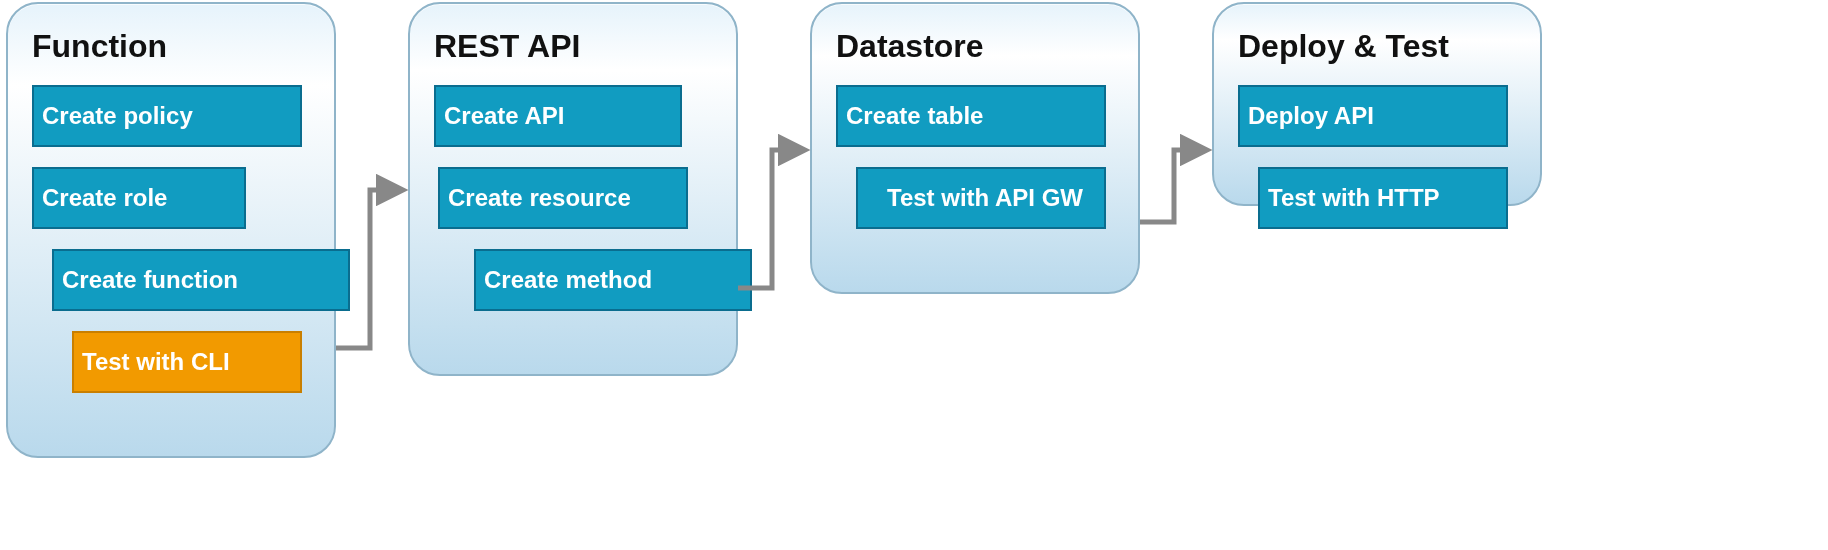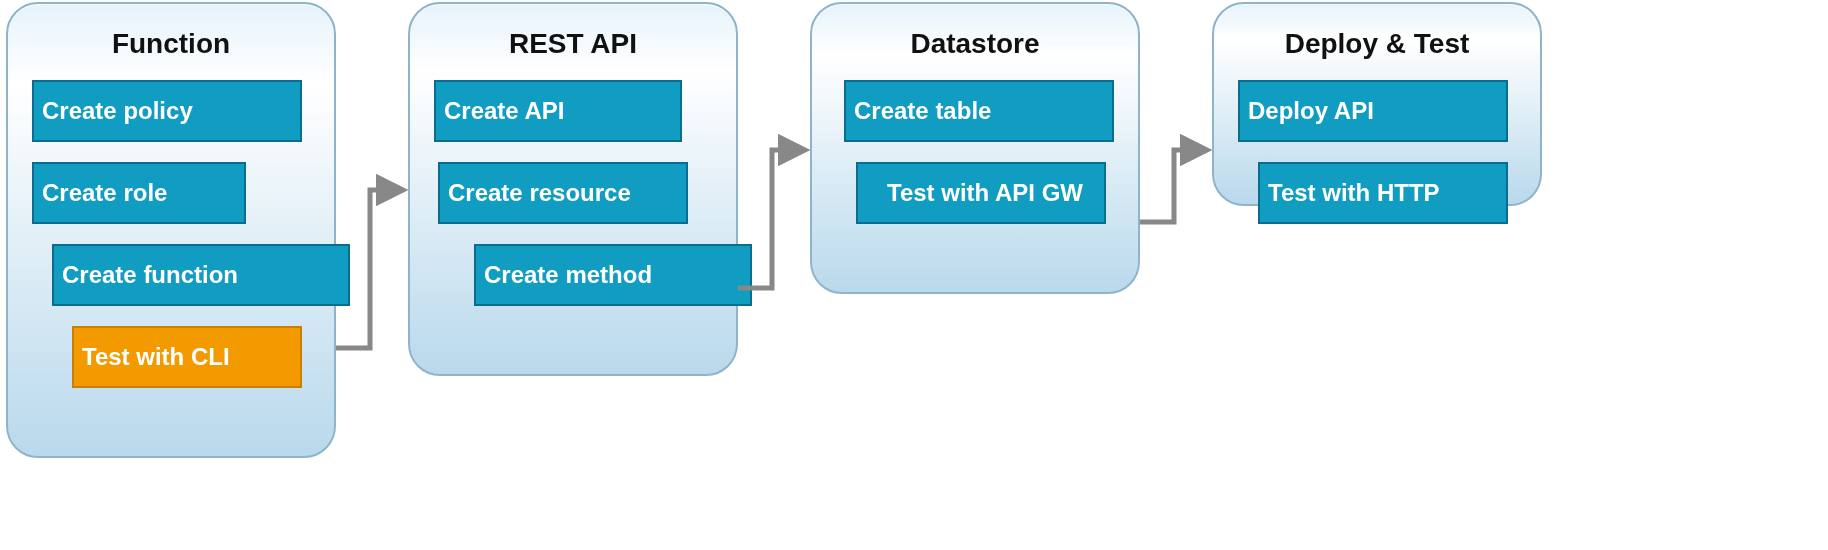--- a/index.html
+++ b/index.html
@@ -18,24 +18,23 @@
   .panel {
     position: absolute;
     box-sizing: border-box;
     border-radius: 32px;
     border: 2px solid #8fb4c9;
     background: linear-gradient(to bottom, #e6f3fb 0%, #ffffff 18%, #b9d9ec 100%);
     box-shadow: 0 1px 0 rgba(255,255,255,0.7) inset;
     padding: 18px 24px 24px 24px;
   }
   .panel-title {
-    font-size: 28px;
+    font-size: 32px;
     font-weight: 700;
     color: #111111;
-    text-align: center;
     margin: 6px 0 20px 0;
     white-space: nowrap;
   }
   .step {
     box-sizing: border-box;
     height: 62px;
     border: 2px solid #0a6d8f;
     color: #ffffff;
     font-size: 24px;
     font-weight: 700;
@@ -90,21 +89,21 @@
     <div class="step teal" style="width:250px; margin-left:4px;">
       <span>Create resource</span>
     </div>
     <div class="step teal" style="width:278px; margin-left:40px;">
       <span>Create method</span>
     </div>
   </div>
 
   <div class="panel" style="left:810px; top:2px; width:330px; height:292px;">
     <div class="panel-title">Datastore</div>
-    <div class="step teal" style="width:270px; margin-left:8px;">
+    <div class="step teal" style="width:270px; margin-left:0px;">
       <span>Create table</span>
     </div>
     <div class="step teal" style="width:250px; margin-left:20px;justify-content:center;">
       <span>Test with API GW</span>
     </div>
   </div>
 
   <div class="panel" style="left:1212px; top:2px; width:330px; height:204px;">
     <div class="panel-title">Deploy &amp; Test</div>
     <div class="step teal" style="width:270px; margin-left:0px;">

